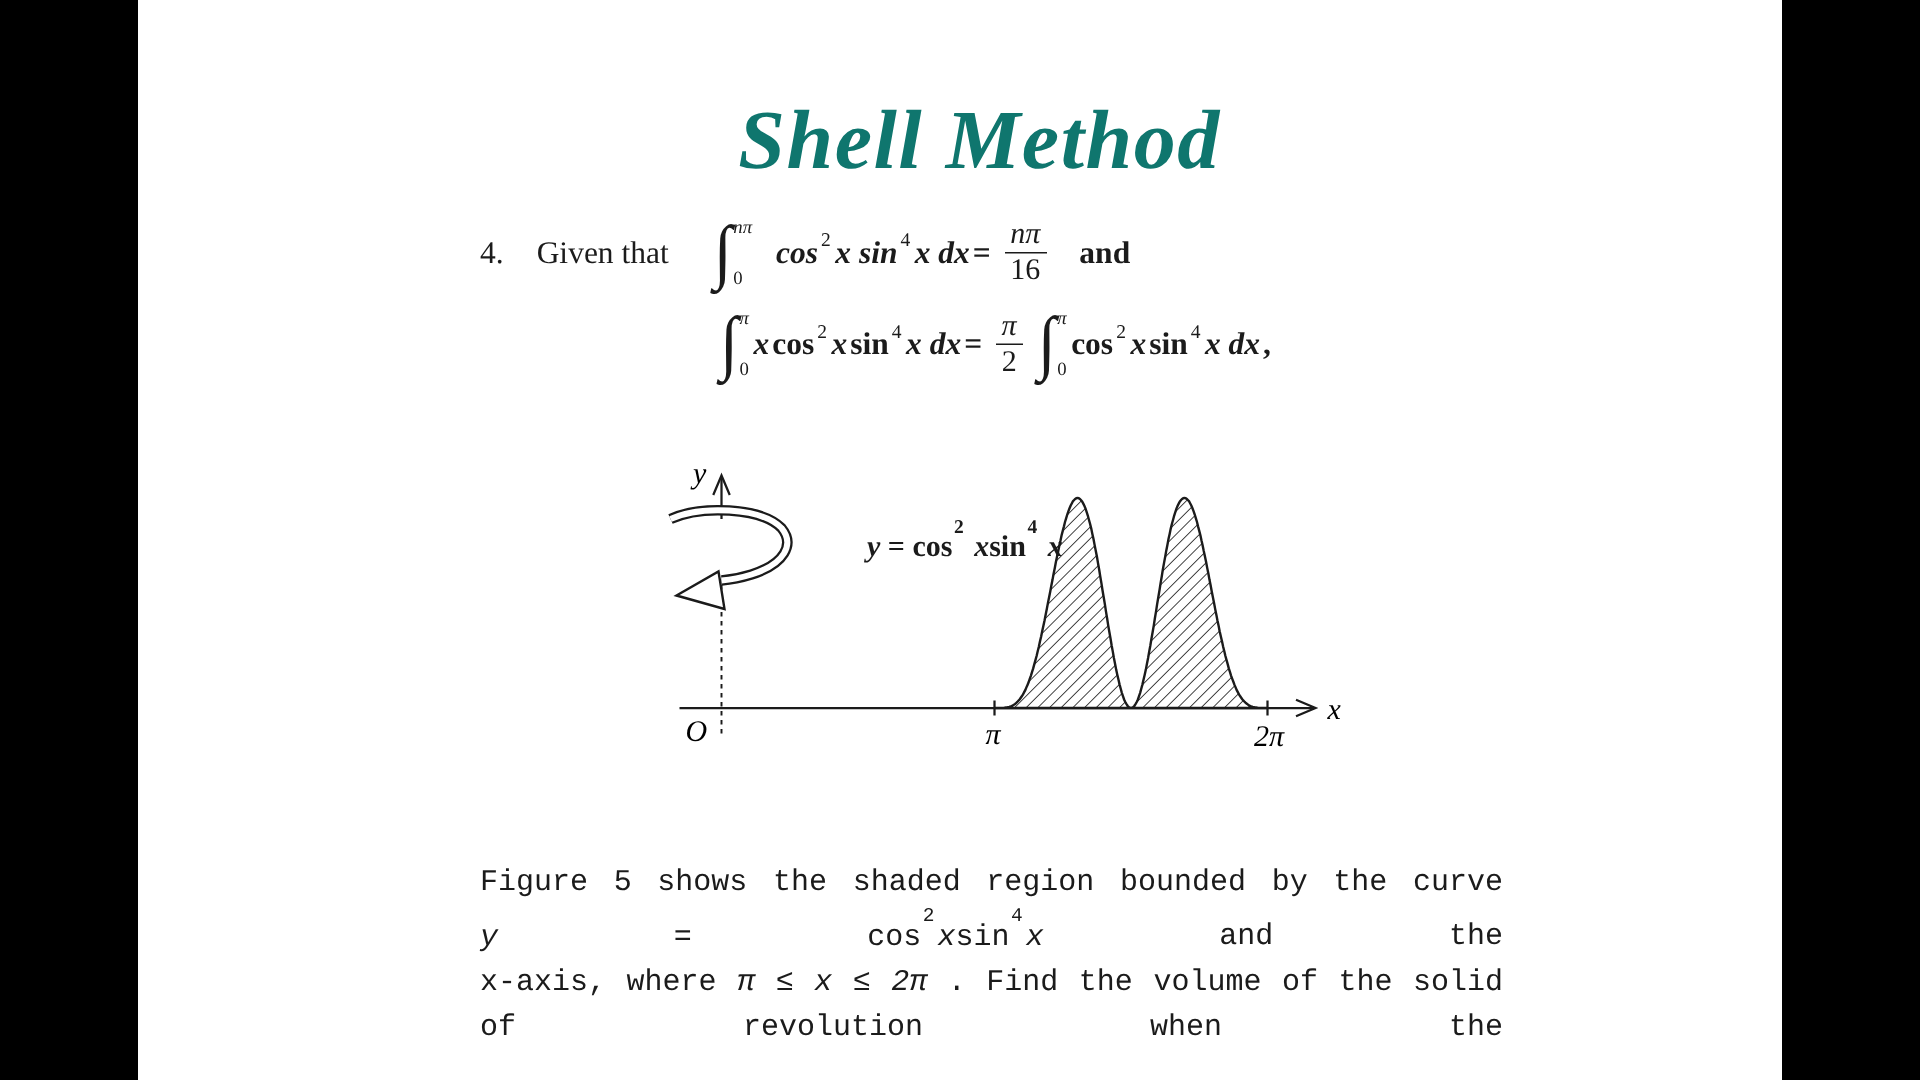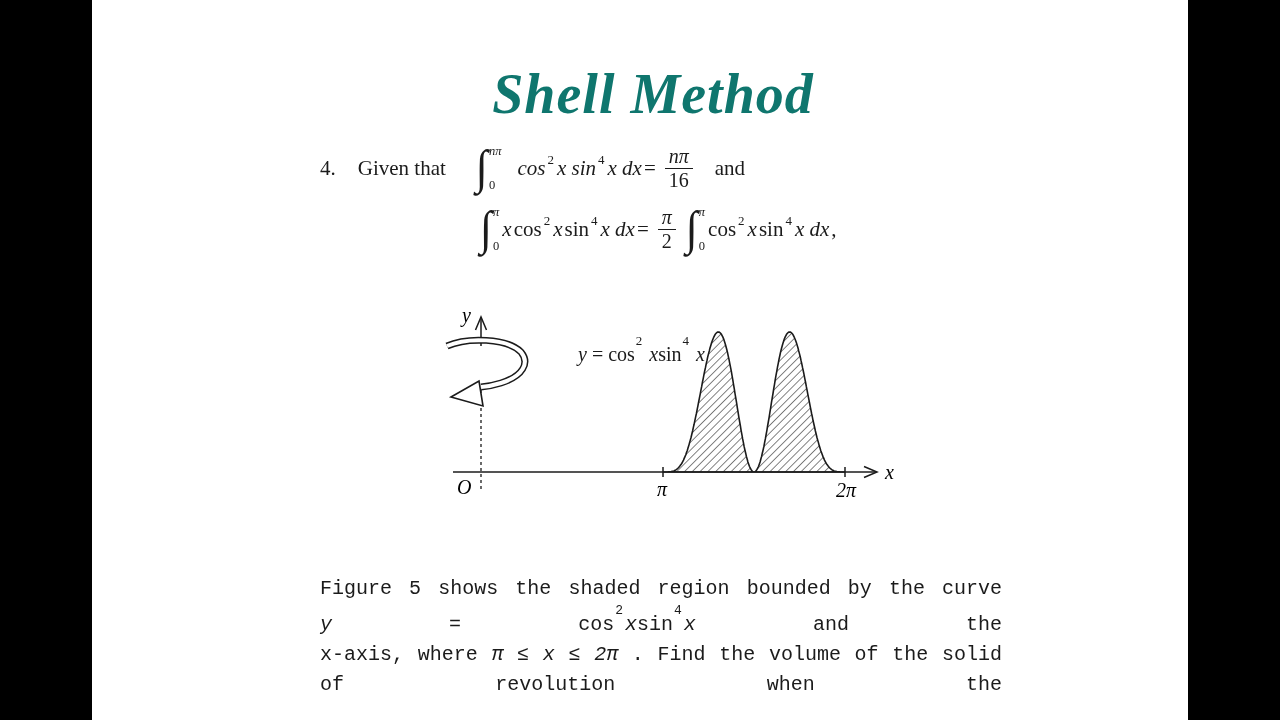--- a/index.html
+++ b/index.html
@@ -12,38 +12,38 @@
 
   .title{position:absolute;left:0;top:62px;width:1096px;padding-left:26px;box-sizing:border-box;
          text-align:center;font-size:56px;font-weight:bold;font-style:italic;color:#0f766e;
          letter-spacing:1px;}
 
   .eqline{position:absolute;display:flex;align-items:center;font-size:21px;white-space:nowrap;}
   .eq1{left:228px;top:140px;height:56px;}
   .eq2{left:386px;top:203px;height:52px;}
   .it{font-style:italic;}
   .rm{font-style:normal;}
-  .tok{margin:0 1px;}
+  .tok{margin:0 1px;font-weight:bold;}
   sup.e{font-size:13px;position:relative;top:-8px;margin:0 2px 0 1px;font-style:normal;}
   .integral{display:inline-flex;align-items:center;margin:0 2px;}
   .int-sign{font-size:44px;line-height:1;transform:scaleY(1.08);font-style:normal;}
   .int-lims{display:inline-flex;flex-direction:column;justify-content:space-between;
             height:46px;font-size:12.5px;margin-left:1px;line-height:1;}
   .int-lims .up{font-style:italic;}
   .int-lims .lo{font-style:normal;}
   .frac{display:inline-flex;flex-direction:column;align-items:center;line-height:1.15;
         margin:0 8px;font-size:20px;vertical-align:middle;}
   .frac .num{padding:0 4px;font-style:italic;}
   .frac .den{border-top:1.6px solid #1b1b1b;padding:0 4px;font-style:normal;text-align:right;}
   .sp-l{margin-left:14px;} .sp-xl{margin-left:30px;} .sp-n{margin-left:22px;}
 
   .whereline{position:absolute;left:228px;top:259px;font-size:20px;}
 
   .figwrap{position:absolute;left:353px;top:306px;width:470px;height:204px;}
-  .curve-label{position:absolute;left:486px;top:341px;font-size:20px;white-space:nowrap;}
+  .curve-label{position:absolute;left:486px;top:351px;font-size:20px;white-space:nowrap;font-weight:bold;}
   .figcaption{position:absolute;left:353px;top:504px;width:436px;text-align:center;
               font-size:18px;font-weight:bold;}
 
   .para{position:absolute;left:228px;top:574px;width:682px;font-size:20px;line-height:30px;}
   .jline{text-align:justify;text-align-last:justify;font-family:Liberation Mono, monospace;}
   .lline{text-align:left;}
   .pm{white-space:nowrap;}
   svg text{font-family:"Liberation Serif",serif;}
 </style>
 </head>

